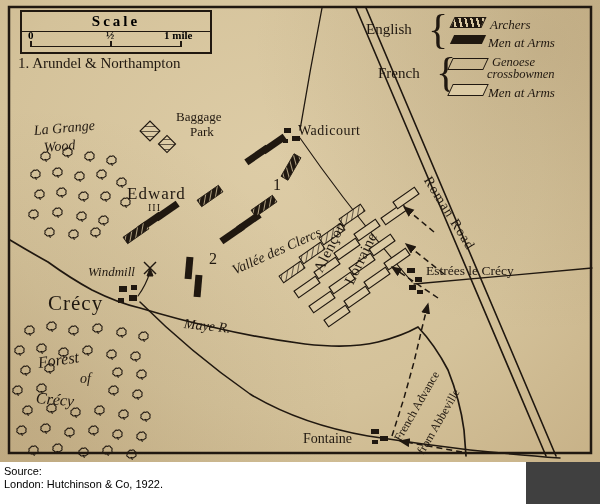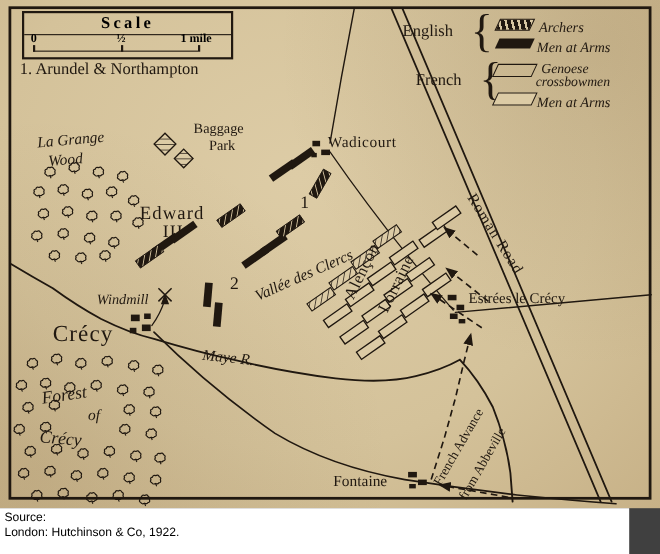--- a/index.html
+++ b/index.html
@@ -29,21 +29,21 @@
   
   .brace{position:absolute;font-size:42px;line-height:.9;color:#201810;font-weight:normal;}
   .sym{position:absolute;transform:skewX(-25deg);}
   .sym.black{background:#201810;}
   .sym.stripeB{background:repeating-linear-gradient(55deg,#201810 0 3px,#d8c7a2 3px 4.8px);
                border:1px solid #201810;}
   .sym.stripeL{background:repeating-linear-gradient(55deg,#dccb a5 0,#dccba5 3.2px,#201810 3.2px 4.6px);
                border:1.5px solid #201810;}
   .sym.open{background:#dccba5;border:1.5px solid #201810;}
   
-  #source{position:absolute;left:0;bottom:0;width:572px;height:42px;background:#fff;
+  #source{position:absolute;left:0;bottom:0;width:526px;height:42px;background:#fff;
           font-family:"Liberation Sans",sans-serif;font-size:11px;color:#000;
           line-height:1.18;padding:3px 0 0 4px;box-sizing:border-box;}
 </style>
 </head>
 <body>
 
 <div id="stage">
   <div id="map">
 
     <svg id="mapsvg" width="600" height="462" viewBox="0 0 600 462">
@@ -259,21 +259,21 @@
 
     <div class="lbl it" style="left:34px;top:124px;font-size:14px;transform:rotate(-5deg)">La Grange</div>
     <div class="lbl it" style="left:44px;top:141px;font-size:14px;transform:rotate(-5deg)">Wood</div>
 
     <div class="lbl" style="left:176px;top:110px;font-size:13px">Baggage</div>
     <div class="lbl" style="left:190px;top:125px;font-size:13px">Park</div>
 
     <div class="lbl b" style="left:298px;top:124px;font-size:14px;letter-spacing:.5px">Wadicourt</div>
 
     <div class="lbl b" style="left:127px;top:185px;font-size:17px;letter-spacing:1px">Edward</div>
-    <div class="lbl b" style="left:148px;top:203px;font-size:16px;letter-spacing:1px">III</div>
+    <div class="lbl b" style="left:148px;top:203px;font-size:10px;letter-spacing:1px">III</div>
 
     <div class="lbl b" style="left:273px;top:177px;font-size:16px">1</div>
     <div class="lbl b" style="left:209px;top:251px;font-size:16px">2</div>
 
     <div class="lbl it" style="left:233px;top:264px;font-size:14px;transform:rotate(-24deg)">Vallée des Clercs</div>
 
     <div class="lbl" style="left:318px;top:264px;font-size:15px;transform:rotate(-64deg);letter-spacing:.5px">Alençon</div>
     <div class="lbl" style="left:349px;top:276px;font-size:15px;transform:rotate(-64deg);letter-spacing:.5px">Lorraine</div>
 
     <div class="lbl" style="left:427px;top:171px;font-size:14px;transform:rotate(58deg);letter-spacing:1px">Roman Road</div>

